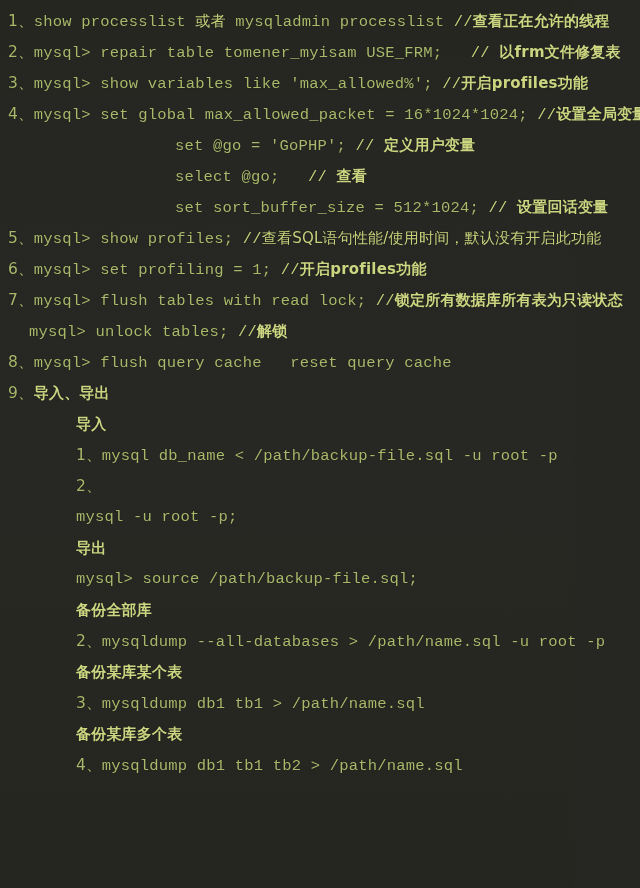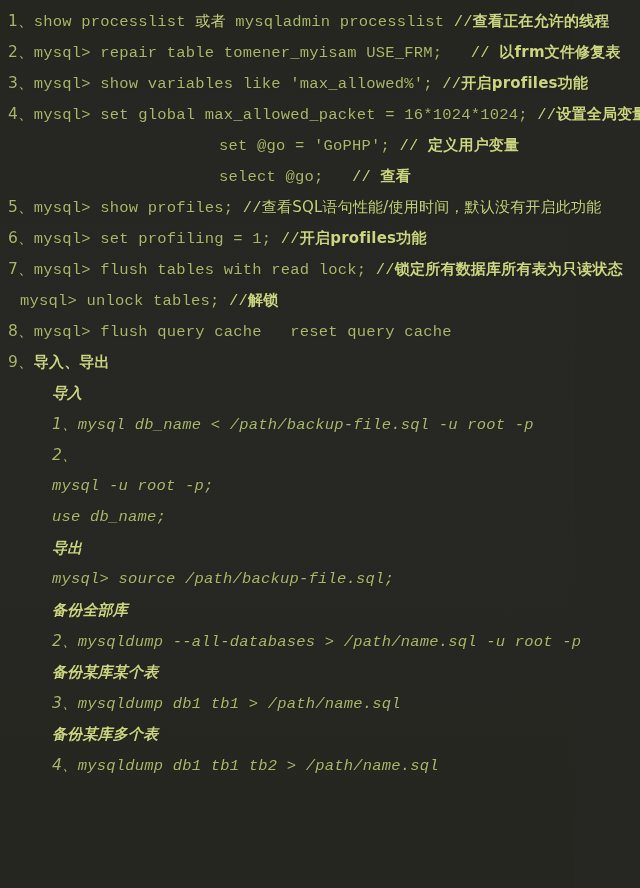--- a/index.html
+++ b/index.html
@@ -35,23 +35,23 @@
     height: 31px;
     line-height: 31px;
     white-space: pre;
     font-size: 15.5px;
     letter-spacing: 0.2px;
     color: #a9b96b;
     text-shadow: 0 0 1px rgba(0,0,0,0.55);
   }
   
   .ind-0 { padding-left: 8px; }
-  .ind-1 { padding-left: 20px; }
-  .ind-2 { padding-left: 52px; font-style: italic; }
-  .ind-5 { padding-left: 175px; margin-left: 44px; }
+  .ind-1 { padding-left: 29px; }
+  .ind-2 { padding-left: 76px; }
+  .ind-5 { padding-left: 175px; }
 
   
   .cmd {
     color: #a9b96b;
   }
   .cmt {
     color: #c8d27c;
   }
   .cn {
     font-family: "DejaVu Sans", "Liberation Sans", sans-serif;
@@ -73,31 +73,31 @@
 <body>
 
 <div id="screen">
   <div class="code-block" id="code-block">
       <div class="line ind-0"><span class="num">1、</span><span class="cmd">show processlist </span><span class="cn">或者</span><span class="cmd"> mysqladmin processlist </span><span class="cmt">//</span><span class="cn-b">查看正在允许的线程</span></div>
       <div class="line ind-0"><span class="num">2、</span><span class="cmd">mysql&gt; repair table tomener_myisam USE_FRM;   </span><span class="cmt">// </span><span class="cn-b">以frm文件修复表</span></div>
       <div class="line ind-0"><span class="num">3、</span><span class="cmd">mysql&gt; show variables like 'max_allowed%'; </span><span class="cmt">//</span><span class="cn-b">开启profiles功能</span></div>
       <div class="line ind-0"><span class="num">4、</span><span class="cmd">mysql&gt; set global max_allowed_packet = 16*1024*1024; </span><span class="cmt">//</span><span class="cn-b">设置全局变量</span></div>
       <div class="line ind-5"><span class="cmd">set @go = 'GoPHP'; </span><span class="cmt">// </span><span class="cn-b">定义用户变量</span></div>
       <div class="line ind-5"><span class="cmd">select @go;   </span><span class="cmt">// </span><span class="cn-b">查看</span></div>
+      <div class="line ind-5"><span class="cmd">set sort_buffer_size = 512*1024; </span><span class="cmt">// </span><span class="cn-b">设置回话变量</span></div>
       <div class="line ind-0"><span class="num">5、</span><span class="cmd">mysql&gt; show profiles; </span><span class="cmt">//</span><span class="cn">查看SQL语句性能/使用时间，默认没有开启此功能</span></div>
       <div class="line ind-0"><span class="num">6、</span><span class="cmd">mysql&gt; set profiling = 1; </span><span class="cmt">//</span><span class="cn-b">开启profiles功能</span></div>
       <div class="line ind-0"><span class="num">7、</span><span class="cmd">mysql&gt; flush tables with read lock; </span><span class="cmt">//</span><span class="cn-b">锁定所有数据库所有表为只读状态</span></div>
       <div class="line ind-1"><span class="cmd">mysql&gt; unlock tables; </span><span class="cmt">//</span><span class="cn-b">解锁</span></div>
       <div class="line ind-0"><span class="num">8、</span><span class="cmd">mysql&gt; flush query cache   reset query cache</span></div>
       <div class="line ind-0"><span class="num">9、</span><span class="cn-b">导入、导出</span></div>
       <div class="line ind-2"><span class="cn-b">导入</span></div>
       <div class="line ind-2"><span class="num">1、</span><span class="cmd">mysql db_name &lt; /path/backup-file.sql -u root -p</span></div>
       <div class="line ind-2"><span class="num">2、</span></div>
       <div class="line ind-2"><span class="cmd">mysql -u root -p;</span></div>
-      <div class="line ind-2"><span class="cmd">use db_name;</span></div>
       <div class="line ind-2"><span class="cn-b">导出</span></div>
       <div class="line ind-2"><span class="cmd">mysql&gt; source /path/backup-file.sql;</span></div>
       <div class="line ind-2"><span class="cn-b">备份全部库</span></div>
       <div class="line ind-2"><span class="num">2、</span><span class="cmd">mysqldump --all-databases &gt; /path/name.sql -u root -p</span></div>
       <div class="line ind-2"><span class="cn-b">备份某库某个表</span></div>
       <div class="line ind-2"><span class="num">3、</span><span class="cmd">mysqldump db1 tb1 &gt; /path/name.sql</span></div>
       <div class="line ind-2"><span class="cn-b">备份某库多个表</span></div>
       <div class="line ind-2"><span class="num">4、</span><span class="cmd">mysqldump db1 tb1 tb2 &gt; /path/name.sql</span></div>
     </div>
 </div>

